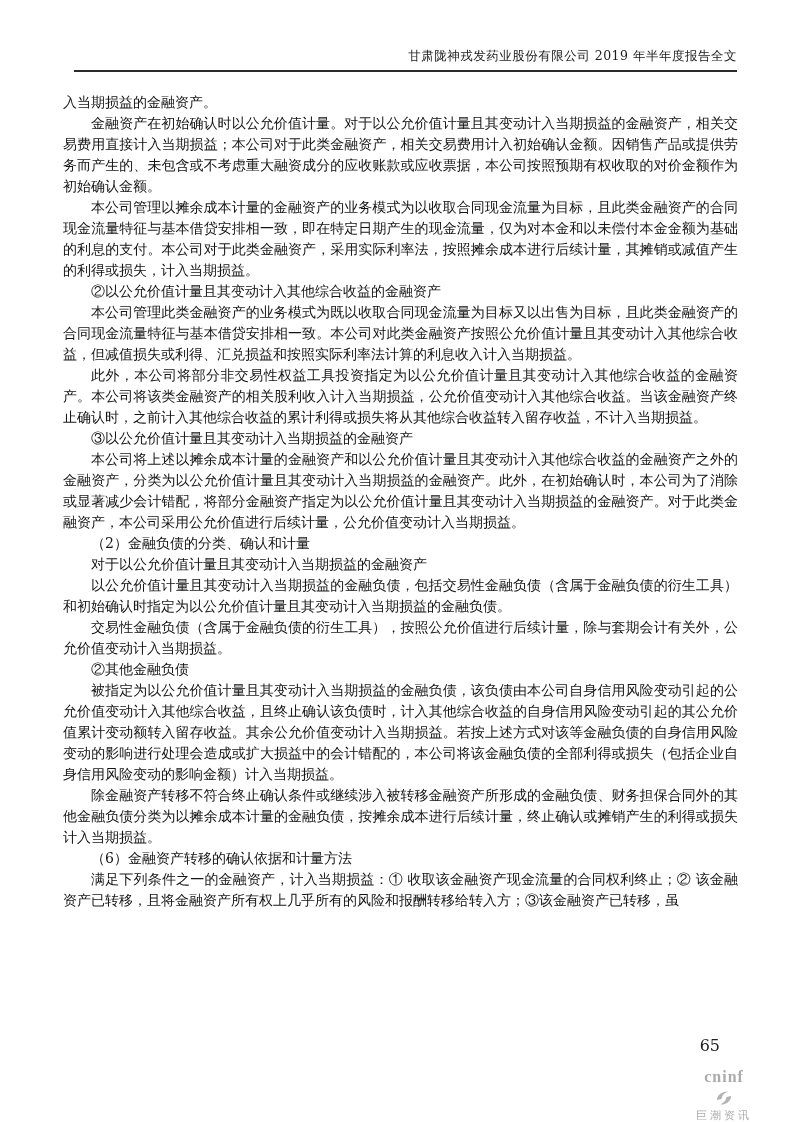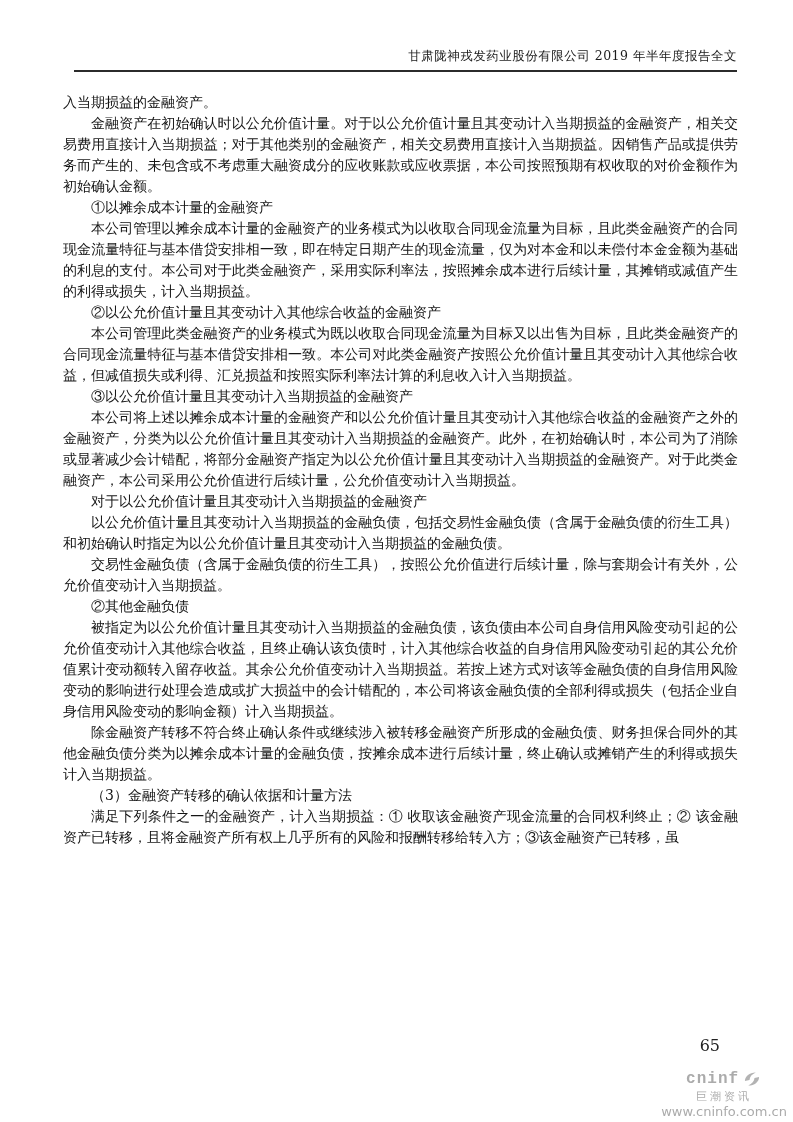--- a/index.html
+++ b/index.html
@@ -23,54 +23,55 @@
   .page-number{
     position:absolute;top:1036px;right:73px;font-size:16px;color:#222;
   }
   .brand{
     position:absolute;top:1069px;right:6px;
     display:flex;flex-direction:column;align-items:center;
     color:#ababab;user-select:none;
   }
   .brand-row{
     display:flex;align-items:center;gap:3px;
-    font-family:Liberation Mono, monospace;
-    font-weight:bold;font-size:16px;letter-spacing:1px;line-height:1;
+    font-family:Liberation Serif, serif;
+    font-weight:bold;font-size:16px;letter-spacing:1px;line-height:1;flex-direction:column;
   }
   .brand-swirl{width:20px;height:20px;display:block;}
   .brand-cn{
     font-size:11px;letter-spacing:3px;margin-top:1px;line-height:1.2;
     font-family:Liberation Serif, serif;
   }
   .brand-url{
     font-size:13px;margin-top:1px;line-height:1.2;
     font-family:"DejaVu Sans","Liberation Sans",sans-serif;
   }
 </style>
 </head>
 <body>
 
 <div class="page-header">甘肃陇神戎发药业股份有限公司 2019 年半年度报告全文</div>
 
 <div class="content">
   <p>入当期损益的金融资产。</p>
-  <p class="indent">金融资产在初始确认时以公允价值计量。对于以公允价值计量且其变动计入当期损益的金融资产，相关交易费用直接计入当期损益；对于其他类别的金融资产，相关交易费用直接计入当期损益。因销售产品或提供劳务而产生的、未包含或不考虑重大融资成分的应收账款或应收票据，本公司按照预期有权收取的对价金额作为初始确认金额。</p>
-  <p class="indent">①以摊余成本计量的金融资产</p>
+  <p class="indent">金融资产在初始确认时以公允价值计量。对于以公允价值计量且其变动计入当期损益的金融资产，相关交易费用直接计入当期损益；本公司对于此类金融资产，相关交易费用计入初始确认金额。因销售产品或提供劳务而产生的、未包含或不考虑重大融资成分的应收账款或应收票据，本公司按照预期有权收取的对价金额作为初始确认金额。</p>
   <p class="indent">本公司管理以摊余成本计量的金融资产的业务模式为以收取合同现金流量为目标，且此类金融资产的合同现金流量特征与基本借贷安排相一致，即在特定日期产生的现金流量，仅为对本金和以未偿付本金金额为基础的利息的支付。本公司对于此类金融资产，采用实际利率法，按照摊余成本进行后续计量，其摊销或减值产生的利得或损失，计入当期损益。</p>
   <p class="indent">②以公允价值计量且其变动计入其他综合收益的金融资产</p>
   <p class="indent">本公司管理此类金融资产的业务模式为既以收取合同现金流量为目标又以出售为目标，且此类金融资产的合同现金流量特征与基本借贷安排相一致。本公司对此类金融资产按照公允价值计量且其变动计入其他综合收益，但减值损失或利得、汇兑损益和按照实际利率法计算的利息收入计入当期损益。</p>
+  <p class="indent">此外，本公司将部分非交易性权益工具投资指定为以公允价值计量且其变动计入其他综合收益的金融资产。本公司将该类金融资产的相关股利收入计入当期损益，公允价值变动计入其他综合收益。当该金融资产终止确认时，之前计入其他综合收益的累计利得或损失将从其他综合收益转入留存收益，不计入当期损益。</p>
   <p class="indent">③以公允价值计量且其变动计入当期损益的金融资产</p>
   <p class="indent">本公司将上述以摊余成本计量的金融资产和以公允价值计量且其变动计入其他综合收益的金融资产之外的金融资产，分类为以公允价值计量且其变动计入当期损益的金融资产。此外，在初始确认时，本公司为了消除或显著减少会计错配，将部分金融资产指定为以公允价值计量且其变动计入当期损益的金融资产。对于此类金融资产，本公司采用公允价值进行后续计量，公允价值变动计入当期损益。</p>
+  <p class="indent">（2）金融负债的分类、确认和计量</p>
   <p class="indent">对于以公允价值计量且其变动计入当期损益的金融资产</p>
   <p class="indent">以公允价值计量且其变动计入当期损益的金融负债，包括交易性金融负债（含属于金融负债的衍生工具）和初始确认时指定为以公允价值计量且其变动计入当期损益的金融负债。</p>
   <p class="indent">交易性金融负债（含属于金融负债的衍生工具），按照公允价值进行后续计量，除与套期会计有关外，公允价值变动计入当期损益。</p>
   <p class="indent">②其他金融负债</p>
   <p class="indent">被指定为以公允价值计量且其变动计入当期损益的金融负债，该负债由本公司自身信用风险变动引起的公允价值变动计入其他综合收益，且终止确认该负债时，计入其他综合收益的自身信用风险变动引起的其公允价值累计变动额转入留存收益。其余公允价值变动计入当期损益。若按上述方式对该等金融负债的自身信用风险变动的影响进行处理会造成或扩大损益中的会计错配的，本公司将该金融负债的全部利得或损失（包括企业自身信用风险变动的影响金额）计入当期损益。</p>
   <p class="indent">除金融资产转移不符合终止确认条件或继续涉入被转移金融资产所形成的金融负债、财务担保合同外的其他金融负债分类为以摊余成本计量的金融负债，按摊余成本进行后续计量，终止确认或摊销产生的利得或损失计入当期损益。</p>
-  <p class="indent">（3）金融资产转移的确认依据和计量方法</p>
+  <p class="indent">（6）金融资产转移的确认依据和计量方法</p>
   <p class="indent">满足下列条件之一的金融资产，计入当期损益：① 收取该金融资产现金流量的合同权利终止；② 该金融资产已转移，且将金融资产所有权上几乎所有的风险和报酬转移给转入方；③该金融资产已转移，虽</p>
 </div>
 
 <div class="page-number">65</div>
 
 <div class="brand">
   <div class="brand-row">
     <span>cninf</span>
     <svg class="brand-swirl" viewBox="0 0 24 24" aria-hidden="true">
       <path d="M3.5 14.5 C3.5 8.5 9.5 4 16.5 4.2 C12 6.2 9.2 9.2 9 13.2 L3.5 14.5 Z" fill="#b3b3b3"></path>

